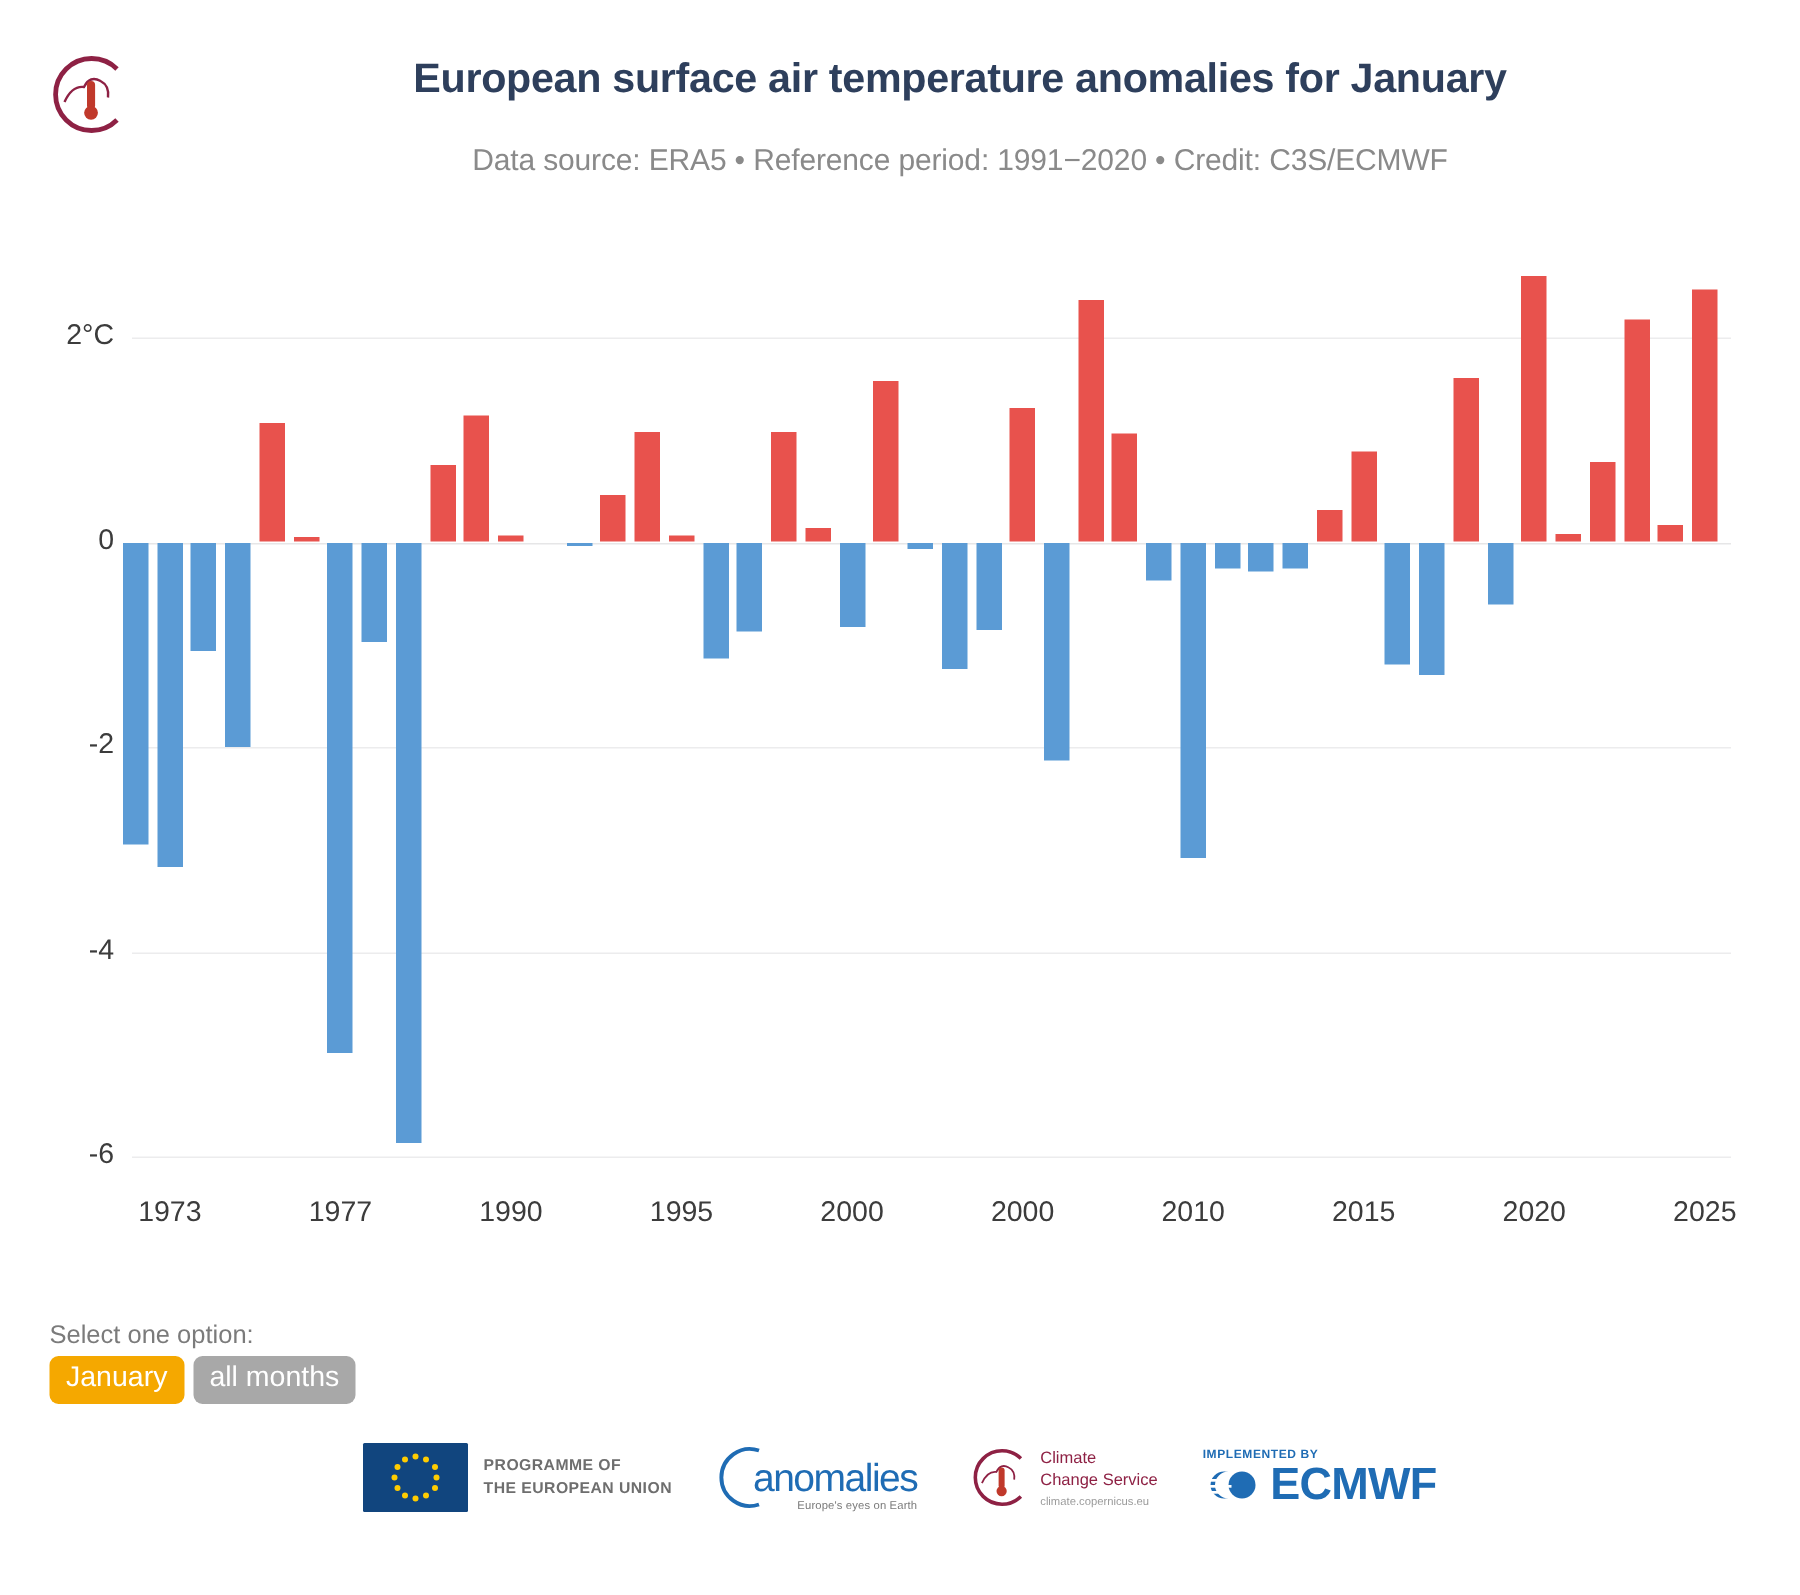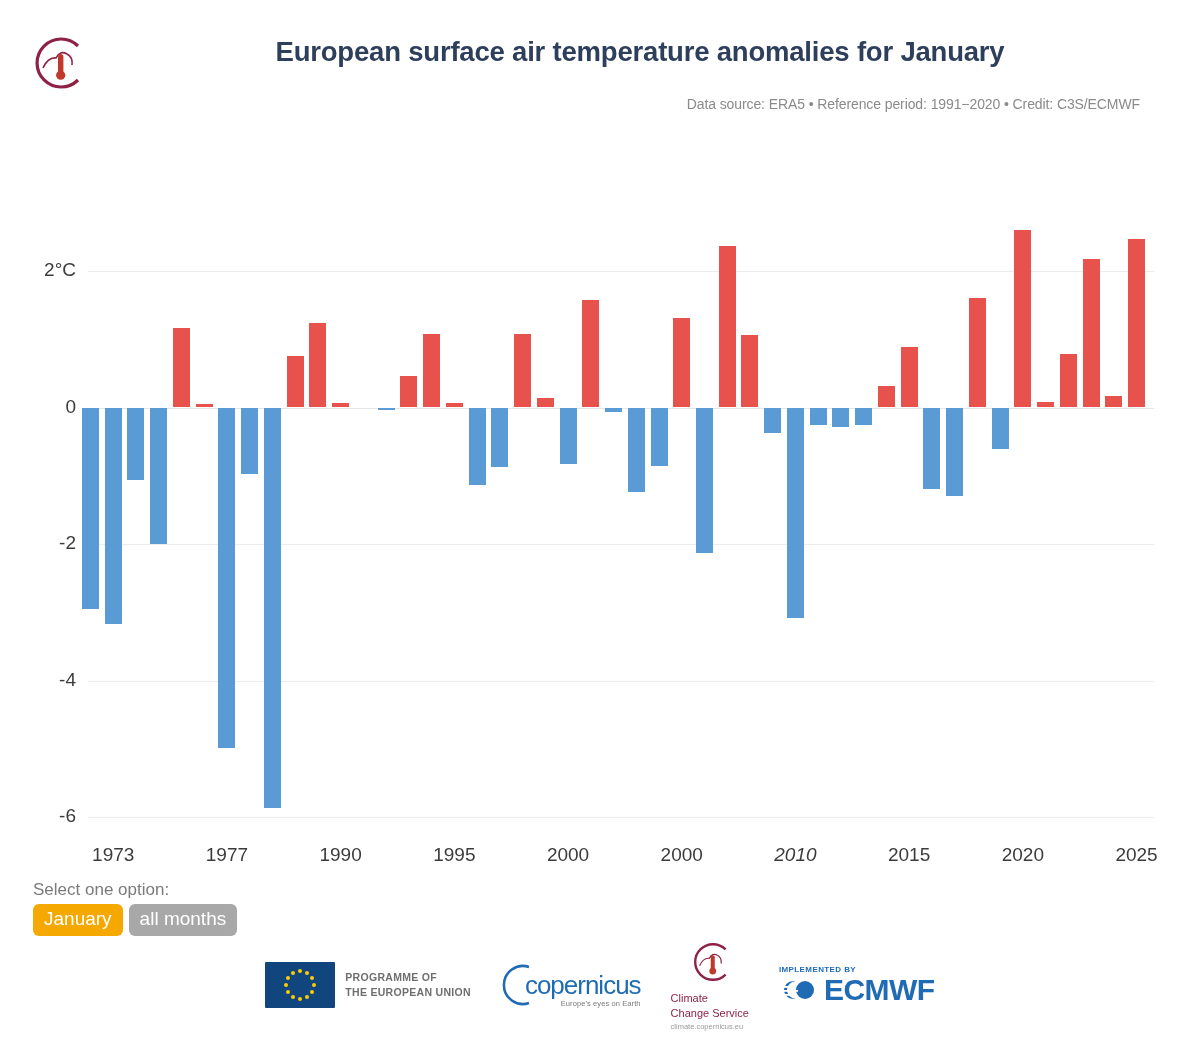--- a/index.html
+++ b/index.html
@@ -13,25 +13,25 @@
   
   .header{position:absolute;left:0;top:0;width:1200px;height:140px;}
   .c3s-mark{position:absolute;left:26px;top:32px;width:62px;height:62px;}
   .title{
     position:absolute;left:140px;top:36px;width:1000px;
     font-size:27.5px;font-weight:bold;color:#2e3f5c;letter-spacing:-0.2px;
     text-align:center;
   }
   .subtitle{
     position:absolute;left:140px;top:96px;width:1000px;
-    font-size:14px;color:#8a8a8a;text-align:right;letter-spacing:-0.1px;
-  }
-
-  
-  .plot{position:absolute;left:0;top:0;width:1200px;height:860px;margin-top:46px;}
+    font-size:20px;color:#8a8a8a;text-align:center;letter-spacing:-0.1px;
+  }
+
+  
+  .plot{position:absolute;left:0;top:0;width:1200px;height:860px;}
   .gridline{position:absolute;left:88px;width:1066px;height:1px;background:#ececed;}
   .ytick{
     position:absolute;right:0;width:56px;text-align:right;
     font-size:19px;color:#3c3c3c;
   }
   .ytick-wrap{position:absolute;left:0;width:76px;}
   .zeroline{background:#e6e6e7;height:1.5px;}
   .bar{position:absolute;}
   .bar.pos{background:#e8524d;}
   .bar.neg{background:#5b9bd5;}
@@ -54,21 +54,21 @@
   
   .footer{position:absolute;left:0;top:950px;width:1200px;height:80px;}
   .logos{display:flex;align-items:center;justify-content:center;gap:30px;height:70px;}
   .eu-logo{display:flex;align-items:center;gap:10px;}
   .eu-flag{width:70px;height:46px;background:#11457e;position:relative;border-radius:1px;}
   .eu-star{position:absolute;width:4px;height:4px;background:#ffcc00;border-radius:50%;}
   .eu-text{font-size:10.5px;font-weight:bold;color:#6e6e6e;line-height:1.45;letter-spacing:0.3px;}
   .cop-logo{display:flex;align-items:flex-end;gap:1px;}
   .cop-word{font-size:26px;color:#1f6cb4;letter-spacing:-1px;line-height:0.95;}
   .cop-tag{font-size:7.5px;color:#7a7a7a;text-align:right;margin-top:1px;letter-spacing:0.1px;}
-  .c3s-logo{display:flex;align-items:center;gap:6px;flex-direction:column;}
+  .c3s-logo{display:flex;align-items:center;gap:6px;}
   .c3s-text-a{font-size:11px;color:#8e2144;line-height:1.35;}
   .c3s-url{font-size:7.5px;color:#9b9b9b;margin-top:2px;}
   .ecmwf-logo{display:flex;flex-direction:column;align-items:flex-start;}
   .ecmwf-sub{font-size:8px;color:#1f6cb4;font-weight:bold;letter-spacing:0.4px;margin-bottom:1px;}
   .ecmwf-main{display:flex;align-items:center;gap:3px;}
   .ecmwf-word{font-size:30px;font-weight:bold;color:#1f6cb4;letter-spacing:-0.5px;line-height:1;text-align:center;}
 </style>
 </head>
 <body>
 
@@ -153,21 +153,21 @@
       <div class="bar pos" title="2022: 0.78°C" style="left: 1059.82px; width: 17px; top: 308.226px; height: 53.274px;"></div>
       <div class="bar pos" title="2023: 2.17°C" style="left: 1082.56px; width: 17px; top: 213.289px; height: 148.211px;"></div>
       <div class="bar pos" title="2024: 0.17°C" style="left: 1105.3px; width: 17px; top: 349.889px; height: 11.611px;"></div>
       <div class="bar pos" title="2025: 2.46°C" style="left: 1128.04px; width: 17px; top: 193.482px; height: 168.018px;"></div>
       <div class="xtick" style="left: 113.24px;">1973</div>
       <div class="xtick" style="left: 226.94px;">1977</div>
       <div class="xtick" style="left: 340.64px;">1990</div>
       <div class="xtick" style="left: 454.34px;">1995</div>
       <div class="xtick" style="left: 568.04px;">2000</div>
       <div class="xtick" style="left: 681.74px;">2000</div>
-      <div class="xtick" style="left: 795.44px; font-style: italic;">2010</div>
+      <div class="xtick" style="left: 795.44px;">2010</div>
       <div class="xtick" style="left: 909.14px;">2015</div>
       <div class="xtick" style="left: 1022.84px;">2020</div>
       <div class="xtick" style="left: 1136.54px;">2025</div>
     </div>
 
   <div class="controls">
     <div class="controls-label">Select one option:</div>
     <div class="btnrow" id="btnrow">
         <button class="btn active">January</button>
         <button class="btn">all months</button>
@@ -196,21 +196,21 @@
           <div>PROGRAMME OF</div>
           <div>THE EUROPEAN UNION</div>
         </div>
       </div>
 
       <div class="cop-logo">
         <svg width="30" height="46" viewBox="0 0 30 46">
           <path d="M28 5 A19 19 0 1 0 28 41" fill="none" stroke="#1f6cb4" stroke-width="2.6"></path>
         </svg>
         <div style="margin-left:-7px;">
-          <div class="cop-word">copernicus</div>
+          <div class="cop-word">anomalies</div>
           <div class="cop-tag">Europe's eyes on Earth</div>
         </div>
       </div>
 
       <div class="c3s-logo">
         <svg viewBox="0 0 62 62" width="46" height="46">
           <path d="M52 14 A24 24 0 1 0 52 48" fill="none" stroke="#8e2144" stroke-width="3.2"></path>
           <path d="M17 36 q5 -11 13 -10 q4 -8 11 -4 q6 3 5 11" fill="none" stroke="#8e2144" stroke-width="1.6"></path>
           <rect x="32" y="22" width="5.4" height="19" rx="2.7" fill="#c0392b"></rect>
           <circle cx="34.7" cy="43.2" r="4.6" fill="#c0392b"></circle>

